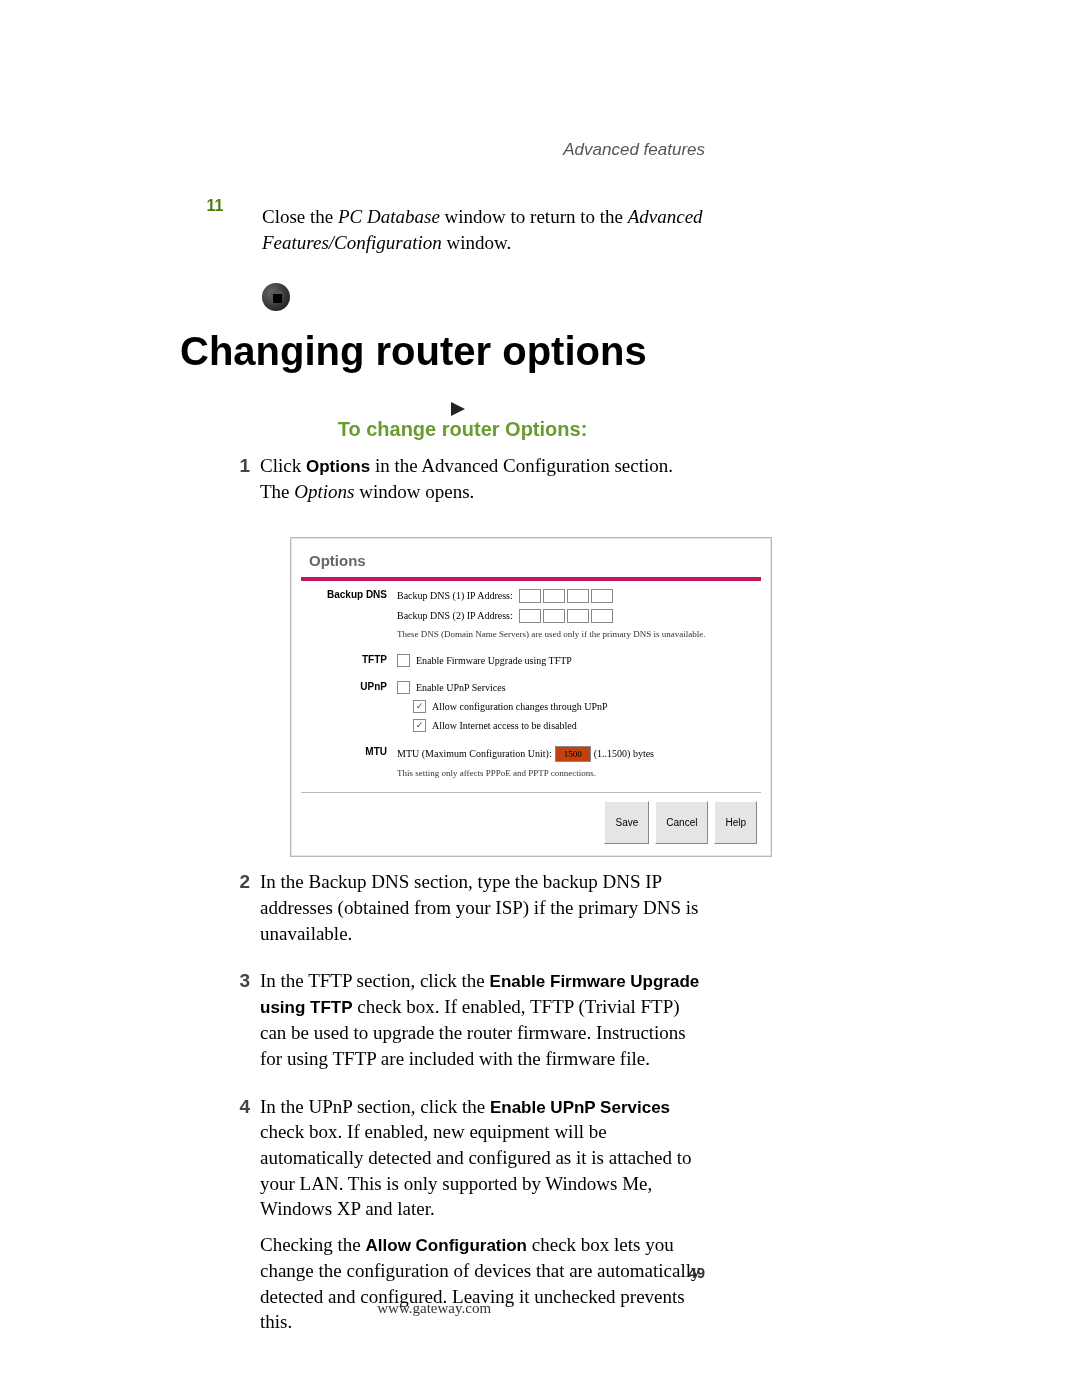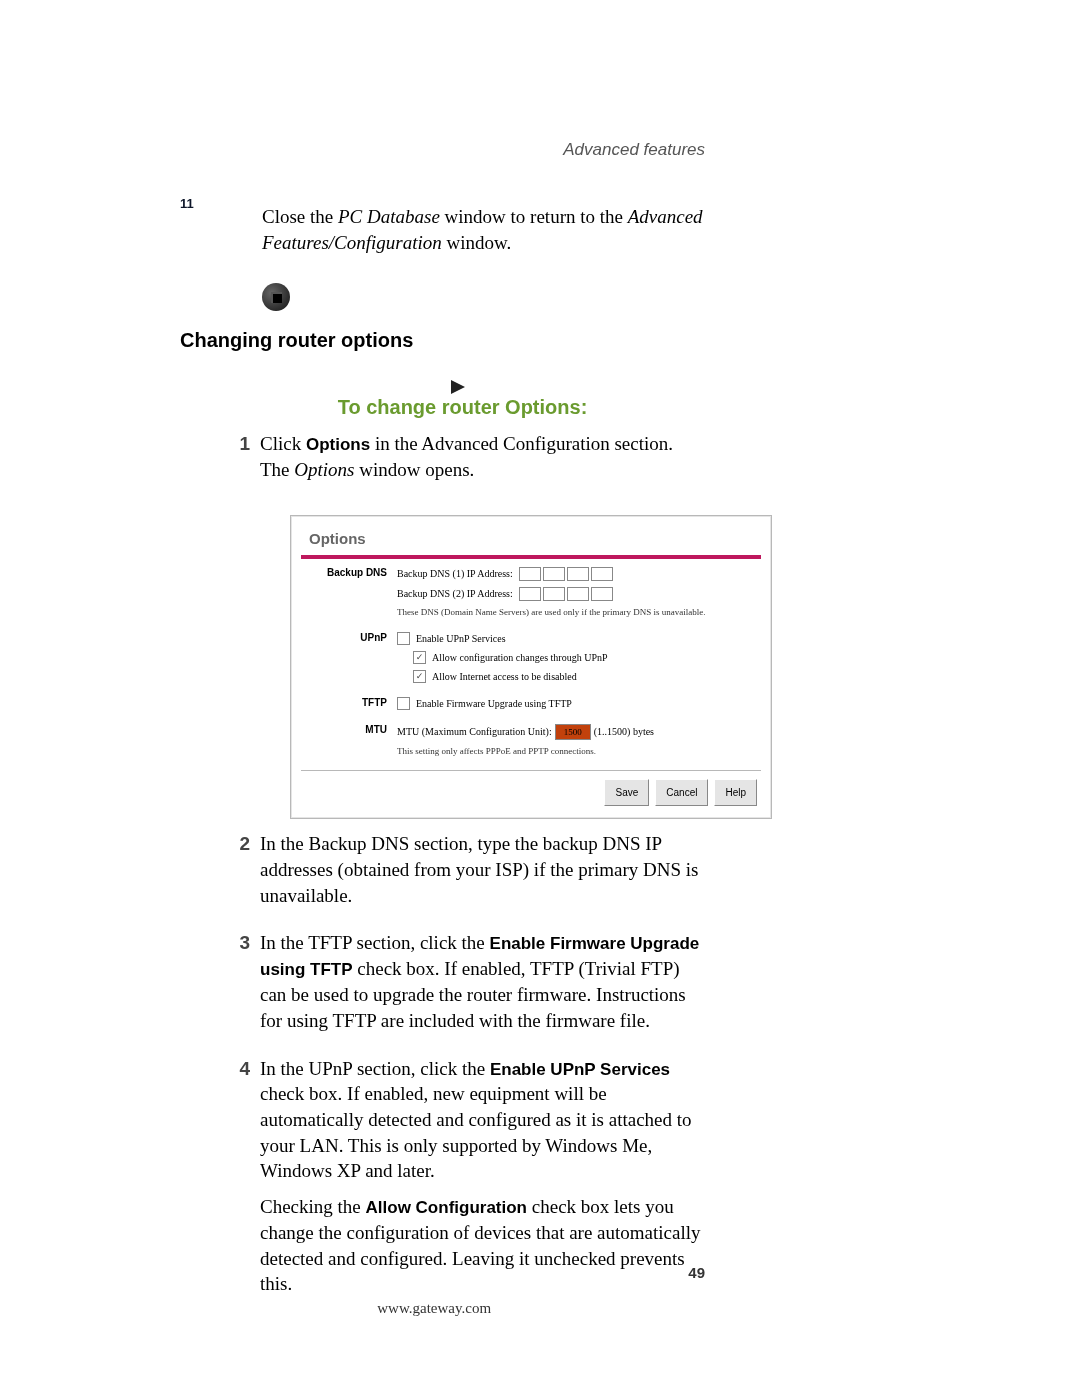--- a/index.html
+++ b/index.html
@@ -24,25 +24,25 @@
     font-family: Arial, Helvetica, sans-serif;
     color: #555;
     font-size: 17px;
   }
   .step-block {
     display: flex;
     margin-top: 55px;
   }
   .step-num {
     width: 70px;
-    text-align: left;
-    font-family: Arial, Helvetica, sans-serif;
-    font-weight: bold;
-    color: #0f172a;
-    font-size: 13px;
+    text-align: center;
+    font-family: Arial, Helvetica, sans-serif;
+    font-weight: bold;
+    color: #4d7c0f;
+    font-size: 16px;
     padding-right: 12px;
     line-height: 1.35;
   }
   .step-body {
     flex: 1;
     font-size: 19px;
     line-height: 1.35;
     margin-top: 9px;
   }
   .section-icon {
@@ -58,21 +58,21 @@
   }
   .section-icon::after {
     content: "";
     width: 11px; height: 11px;
     background: #000;
     box-shadow: inset 2px 2px 0 #555;
   }
   h1.main-heading {
     font-family: Arial, Helvetica, sans-serif;
     font-weight: bold;
-    font-size: 20px;
+    font-size: 40px;
     margin: 18px 0 26px 0;
   }
   .sub-row {
     display: flex;
     align-items: center;
     margin-left: 30px;
     flex-direction: column;
   }
   .play-icon svg { display: block; }
   .sub-heading {
@@ -158,21 +158,21 @@
   }
   .panel-buttons {
     display:flex; justify-content:flex-end; gap:6px; padding: 8px 14px 12px 0;
   }
   .pbtn {
     font-family: 'MS Sans Serif', Arial, sans-serif;
     font-size: 10px;
     background: #e5e5e5;
     border: 1px solid #888;
     border-top-color:#fff; border-left-color:#fff;
-    padding: 7px 10px;
+    padding: 15px 10px;
   }
   .note { font-size: 9px; color:#333; line-height:1.2; }
 
   .footer {
     position: absolute;
     bottom: 80px;
     left: 180px;
     right: 210px;
     display: flex;
     font-size: 15px;
@@ -238,20 +238,30 @@
             <div class="pline">
               <span>Backup DNS (2) IP Address:</span>
               <span class="ip-boxes">
                 <span class="oct"></span>
                   <span class="oct"></span>
                   <span class="oct"></span>
                   <span class="oct"></span>
               </span>
             </div>
             <div class="pline note">These DNS (Domain Name Servers) are used only if the primary DNS is unavailable.</div>
+          </div>
+        </div>
+
+        <div class="prow">
+          <div class="plabel">TFTP</div>
+          <div class="pcontent">
+            <div class="pline">
+                <span class="chk"></span>
+                <span>Enable Firmware Upgrade using TFTP</span>
+              </div>
           </div>
         </div>
 
         <div class="prow">
           <div class="plabel">UPnP</div>
           <div class="pcontent">
             <div class="pline">
                 <span class="chk"></span>
                 <span>Enable UPnP Services</span>
               </div>
@@ -260,30 +270,20 @@
                 <span>Allow configuration changes through UPnP</span>
               </div>
             <div class="pline" style="margin-left:16px;">
                 <span class="chk checked"></span>
                 <span>Allow Internet access to be disabled</span>
               </div>
           </div>
         </div>
 
         <div class="prow">
-          <div class="plabel">TFTP</div>
-          <div class="pcontent">
-            <div class="pline">
-                <span class="chk"></span>
-                <span>Enable Firmware Upgrade using TFTP</span>
-              </div>
-          </div>
-        </div>
-
-        <div class="prow">
           <div class="plabel">MTU</div>
           <div class="pcontent">
             <div class="pline">
               <span>MTU (Maximum Configuration Unit):</span>
               <span class="mtu-box">1500</span>
               <span>(1..1500) bytes</span>
             </div>
             <div class="pline note">This setting only affects PPPoE and PPTP connections.</div>
           </div>
         </div>

